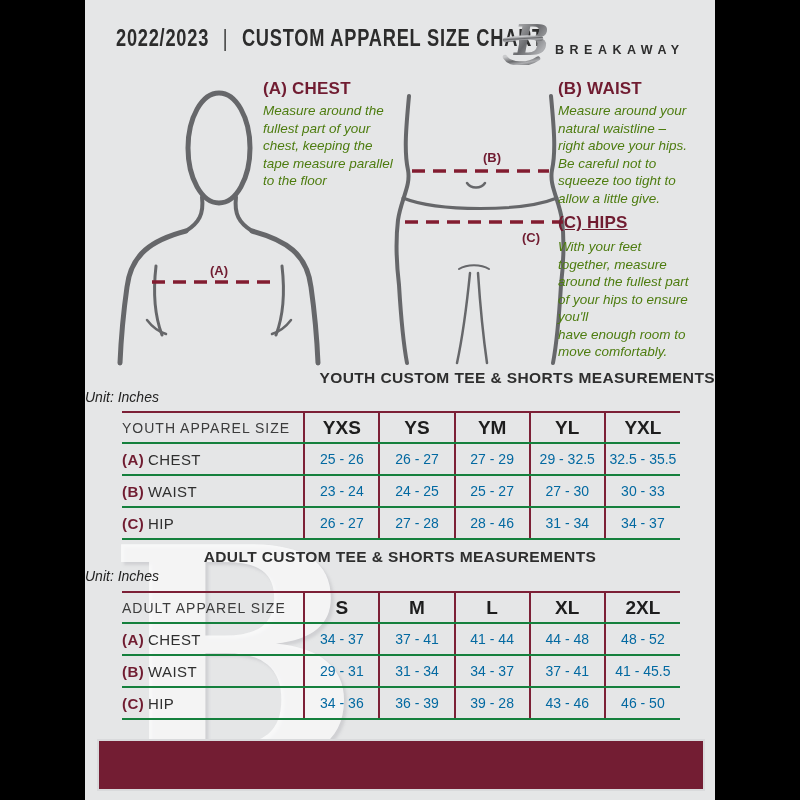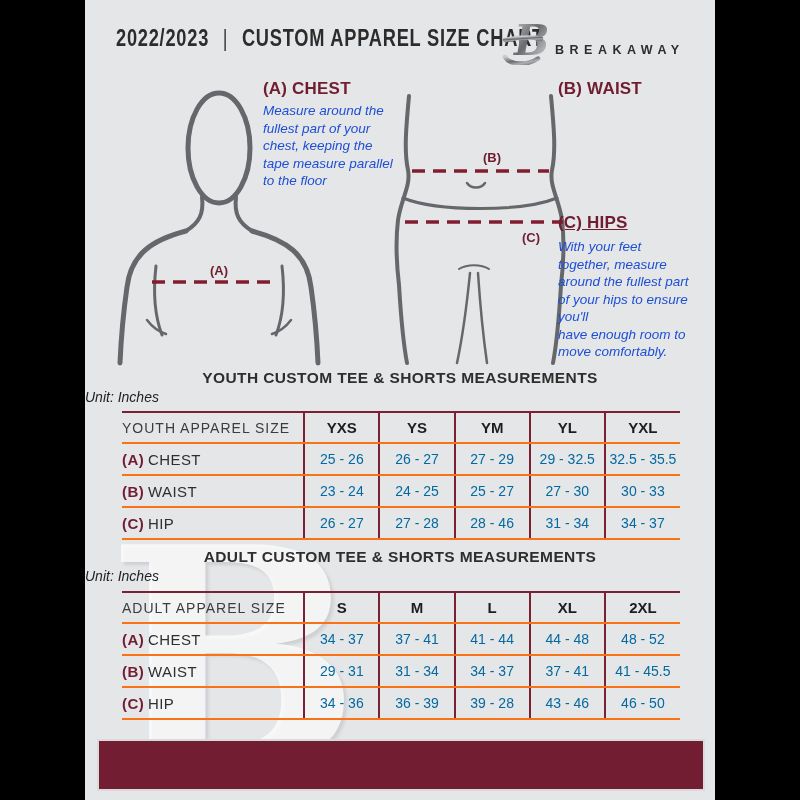--- a/index.html
+++ b/index.html
@@ -15,47 +15,47 @@
   .logo-svg { position:absolute; left:416px; top:13px; }
   .brand-name { position:absolute; left:470px; top:43px; font-size:12.5px; font-weight:bold;
                 letter-spacing:5.5px; color:#2e2e2e; }
 
   
   .figures-svg { position:absolute; left:0; top:0; pointer-events:none; }
   .measure-label { font-family:"Liberation Sans",sans-serif; font-weight:bold; font-size:13px; fill:#701c31; }
 
   
   .instr-h { position:absolute; font-size:17px; font-weight:bold; color:#701c31; letter-spacing:0.2px; }
-  .instr-body { position:absolute; font-size:13.5px; font-style:italic; color:#1d4ed8;
+  .instr-body { position:absolute; font-size:13.5px; font-style:italic; color:#4d7c0f;
                 line-height:17.5px; white-space:pre-line; }
   .pos-ha { left:178px; top:79px; }   .pos-ba { left:178px; top:102px; width:170px; }
   .pos-hb { left:473px; top:79px; }   .pos-bb { left:473px; top:102px; width:150px; }
   .pos-hc { left:473px; top:213px;text-decoration:underline; }  .pos-bc { left:473px; top:238px; width:155px; }
 
   
   .watermark { position:absolute; left:22px; top:528px; font-family:"DejaVu Serif",serif;
                font-weight:bold; font-size:300px; line-height:260px; color:rgba(252,252,253,0.8);
                text-shadow:3px 3px 3px rgba(170,170,176,0.35); }
 
   
   .tbl-title { position:absolute; width:630px; text-align:center; font-weight:bold;
                font-size:15.5px; color:#2e2e2e; letter-spacing:0.4px; }
   .tbl-unit  { position:absolute; width:630px; font-style:italic;
                font-size:14px; color:#232323; }
-  .t1-title { top:369px; } .t1-unit { top:389px; }
+  .t1-title { top:369px;text-align:right; } .t1-unit { top:389px; }
   .t2-title { top:548px; } .t2-unit { top:568px; }
   table.size { position:absolute; left:37px; width:558px; border-collapse:collapse; table-layout:fixed;
                background:transparent; }
   .t1 { top:411px; } .t2 { top:591px; }
-  table.size th, table.size td { border-bottom:2px solid #f97316; height:32px; padding:0; }
+  table.size th, table.size td { border-bottom:2px solid #15803d; height:32px; padding:0; }
   table.size thead th { border-top:2px solid #7c2036; height:31px; }
   table.size th + th, table.size td + td { border-left:2px solid #7c2036; }
   th.lbl-col { width:182px; text-align:left; padding-left:15px; font-weight:normal; font-size:14px;
                letter-spacing:1px; color:#3c3c3c; }
-  th.size-col { width:75px; text-align:center; font-size:15px; color:#1d1d1d; }
+  th.size-col { width:75px; text-align:center; font-size:19px; color:#1d1d1d; }
   td.row-lbl { text-align:left; padding-left:15px; font-size:15px; color:#2f2f2f; letter-spacing:0.4px; }
   td.row-lbl .pfx { font-weight:bold; color:#701c31; margin-right:4px; }
   td.val { text-align:center; font-size:14px; color:#0369a1; }
 
   
   .footer-bar { position:absolute; left:14px; top:741px; width:604px; height:48px;
                 background:#731d33; box-shadow:0 0 0 2px #d9dadc; }
 </style>
 </head>
 <body>
@@ -117,20 +117,26 @@
       <text class="measure-label" x="531" y="242" text-anchor="middle">(C)</text>
     </svg>
 
     <div class="instr-h pos-ha">(A) CHEST</div>
     <div class="instr-body pos-ba">Measure around the
 fullest part of your
 chest, keeping the
 tape measure parallel
 to the floor</div>
     <div class="instr-h pos-hb">(B) WAIST</div>
+    <div class="instr-body pos-bb">Measure around your
+natural waistline –
+right above your hips.
+Be careful not to
+squeeze too tight to
+allow a little give.</div>
     <div class="instr-h pos-hc">(C) HIPS</div>
     <div class="instr-body pos-bc">With your feet
 together, measure
 around the fullest part
 of your hips to ensure
 you'll
 have enough room to
 move comfortably.</div>
 
     <div class="tbl-title t1-title">YOUTH CUSTOM TEE &amp; SHORTS MEASUREMENTS</div>

